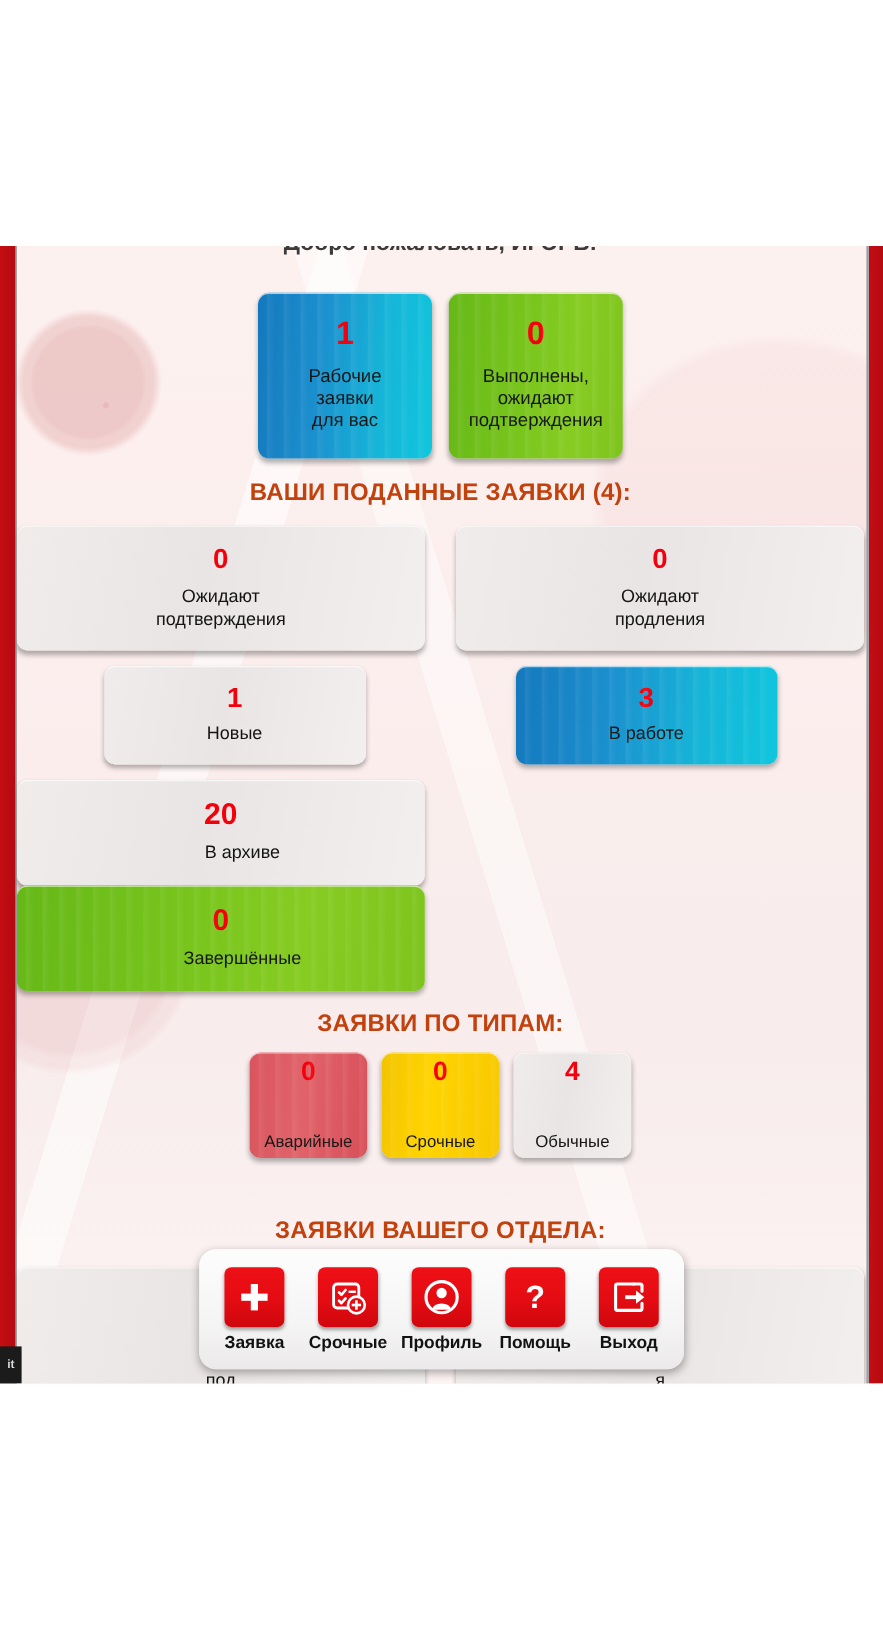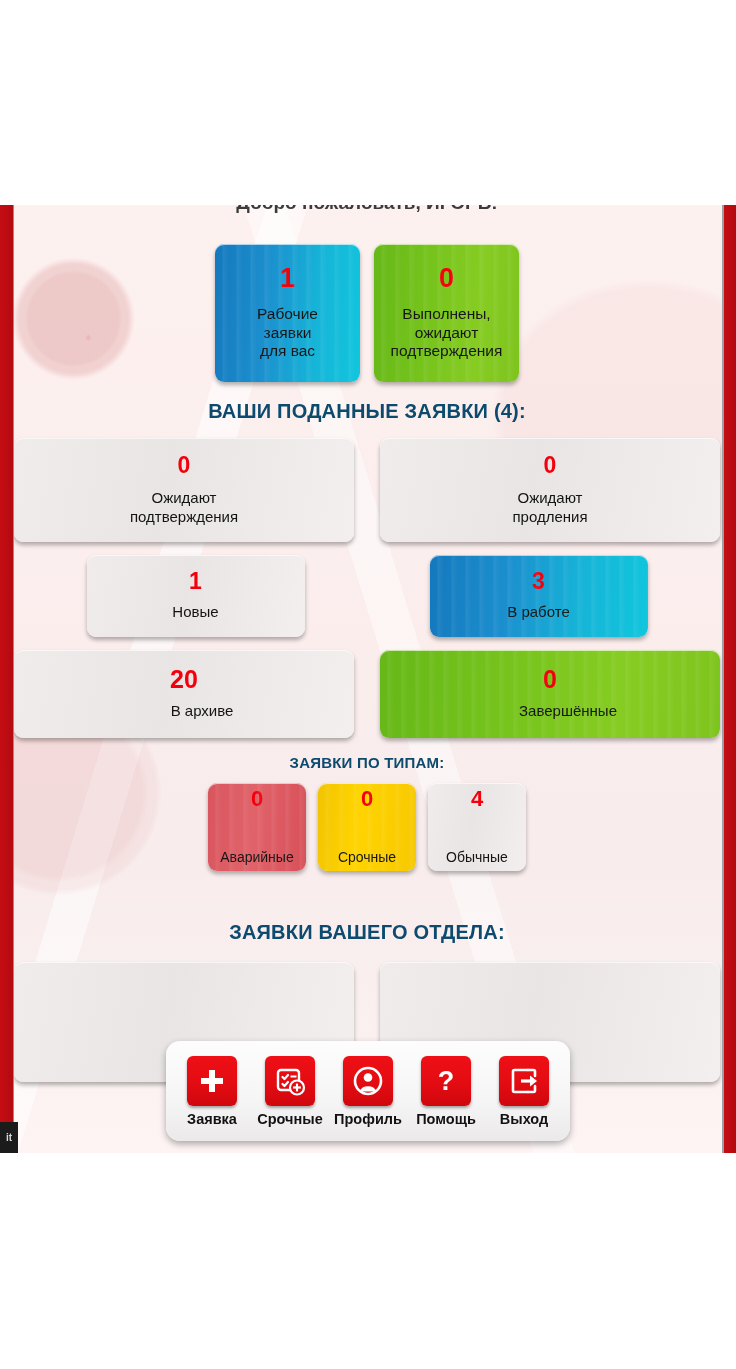--- a/index.html
+++ b/index.html
@@ -78,24 +78,24 @@
     font-weight: bold;
     color: #3b3b3b;
     white-space: nowrap;
   }
 
   
   .section-title {
     text-align: center;
     font-size: 20px;
     font-weight: bold;
-    color: #0c4a6e;
+    color: #c2410c;
     letter-spacing: 0.2px;
   }
-  .section-title.small { font-size: 15px; }
+  .section-title.small { font-size: 20px; }
 
   
   .card {
     border-radius: 9px;
     box-shadow: 0 3px 4px rgba(0,0,0,0.30), 0 1px 0 rgba(255,255,255,0.65) inset;
     display: flex;
     flex-direction: column;
     align-items: center;
     justify-content: center;
     text-align: center;
@@ -146,21 +146,21 @@
   .wide-row { display: flex; justify-content: space-between; margin-top: 15px; }
   .wide-row .card { width: 340px; height: 104px; }
   .wide-row .num { font-size: 23px; margin-bottom: 12px; }
   .wide-row .lbl { font-size: 15px; }
 
   #row-status { display: flex; justify-content: center; gap: 125px; margin-top: 13px; }
   #row-status .card { width: 218px; height: 82px; }
   #row-status .num { font-size: 23px; margin-bottom: 10px; }
   #row-status .lbl { font-size: 15px; }
 
-  #row-archive { display: flex; justify-content: space-between; margin-top: 13px; }
+  #row-archive { display: flex; justify-content: space-between; margin-top: 13px; flex-direction: column; }
   #row-archive .card { width: 340px; height: 88px; }
   #row-archive .num { font-size: 25px; margin-bottom: 10px; }
   #row-archive .lbl { font-size: 15px; margin-left: 36px; }
 
   
   #hdr-types { margin-top: 16px; }
   #row-types { display: flex; justify-content: center; gap: 12px; margin-top: 12px; }
   #row-types .card { width: 98px; height: 88px; }
   #row-types .num { font-size: 22px; margin-bottom: 14px; }
   #row-types .lbl { font-size: 14px; margin-top: 25px; }

